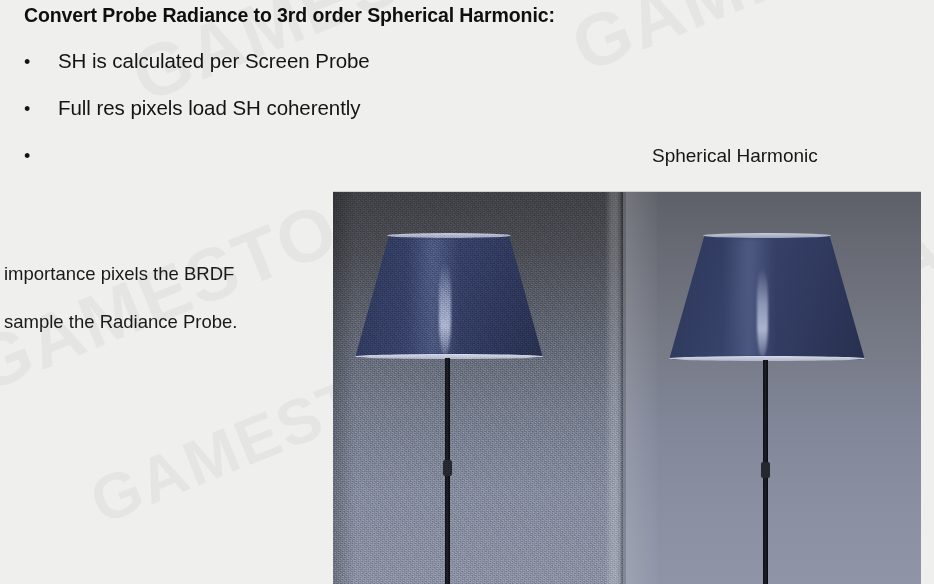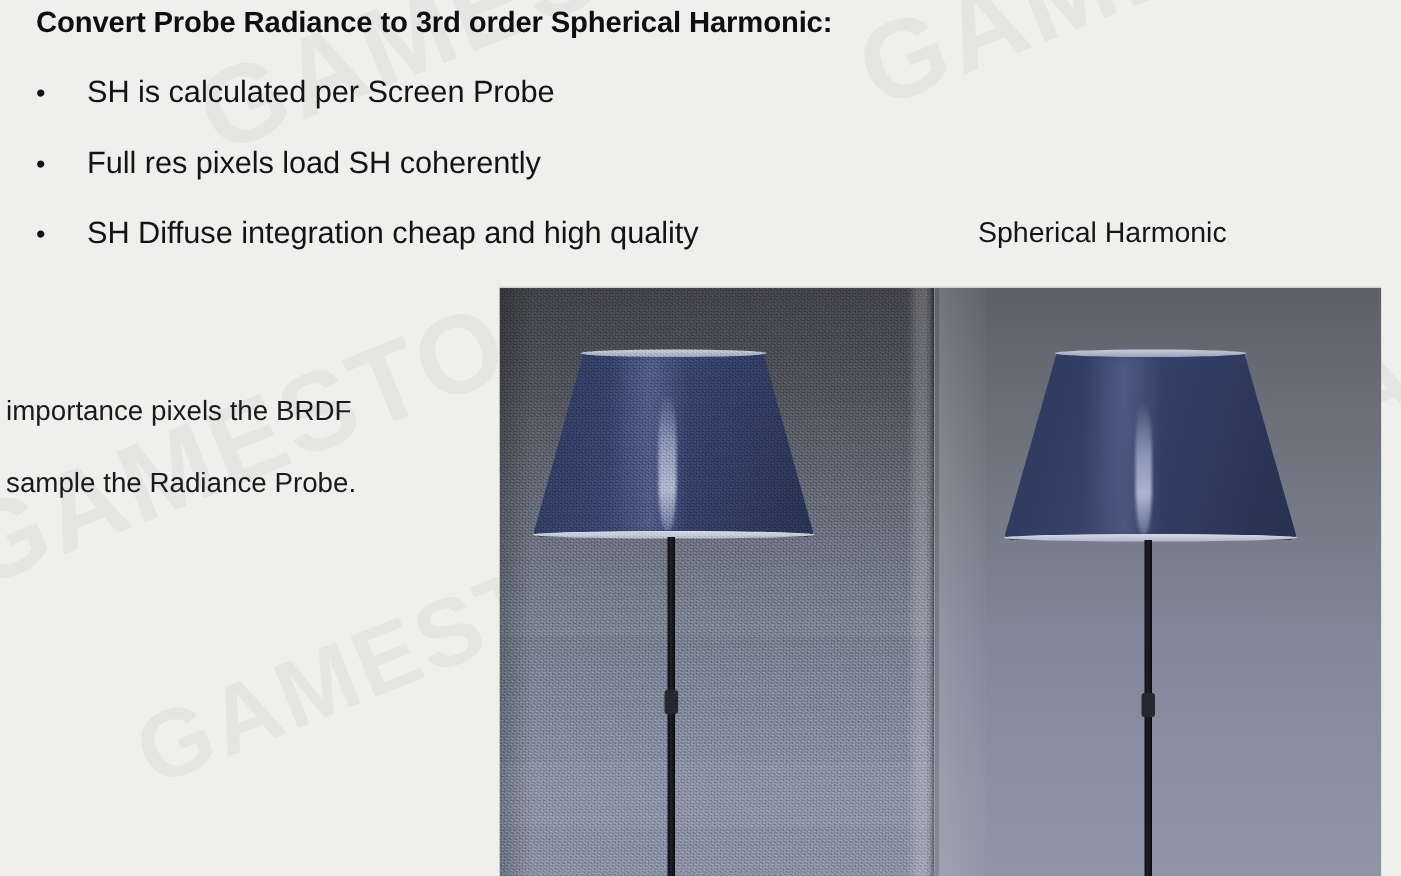--- a/index.html
+++ b/index.html
@@ -282,21 +282,20 @@
     <div class="bullet-row">
       <span class="bullet-dot">•</span>
       <span class="bullet-text">SH is calculated per Screen Probe</span>
     </div>
     <div class="bullet-row">
       <span class="bullet-dot">•</span>
       <span class="bullet-text">Full res pixels load SH coherently</span>
     </div>
     <div class="bullet-row">
       <span class="bullet-dot">•</span>
-      <span class="bullet-text">SH Diffuse integration cheap and high quality</span>
     </div>
   </div>
 
   <div id="side-paragraph">
     <div>importance pixels the BRDF</div>
     <div>sample the Radiance Probe.</div>
   </div>
 
   <div id="comparison-caption">Spherical Harmonic</div>
 </div>

